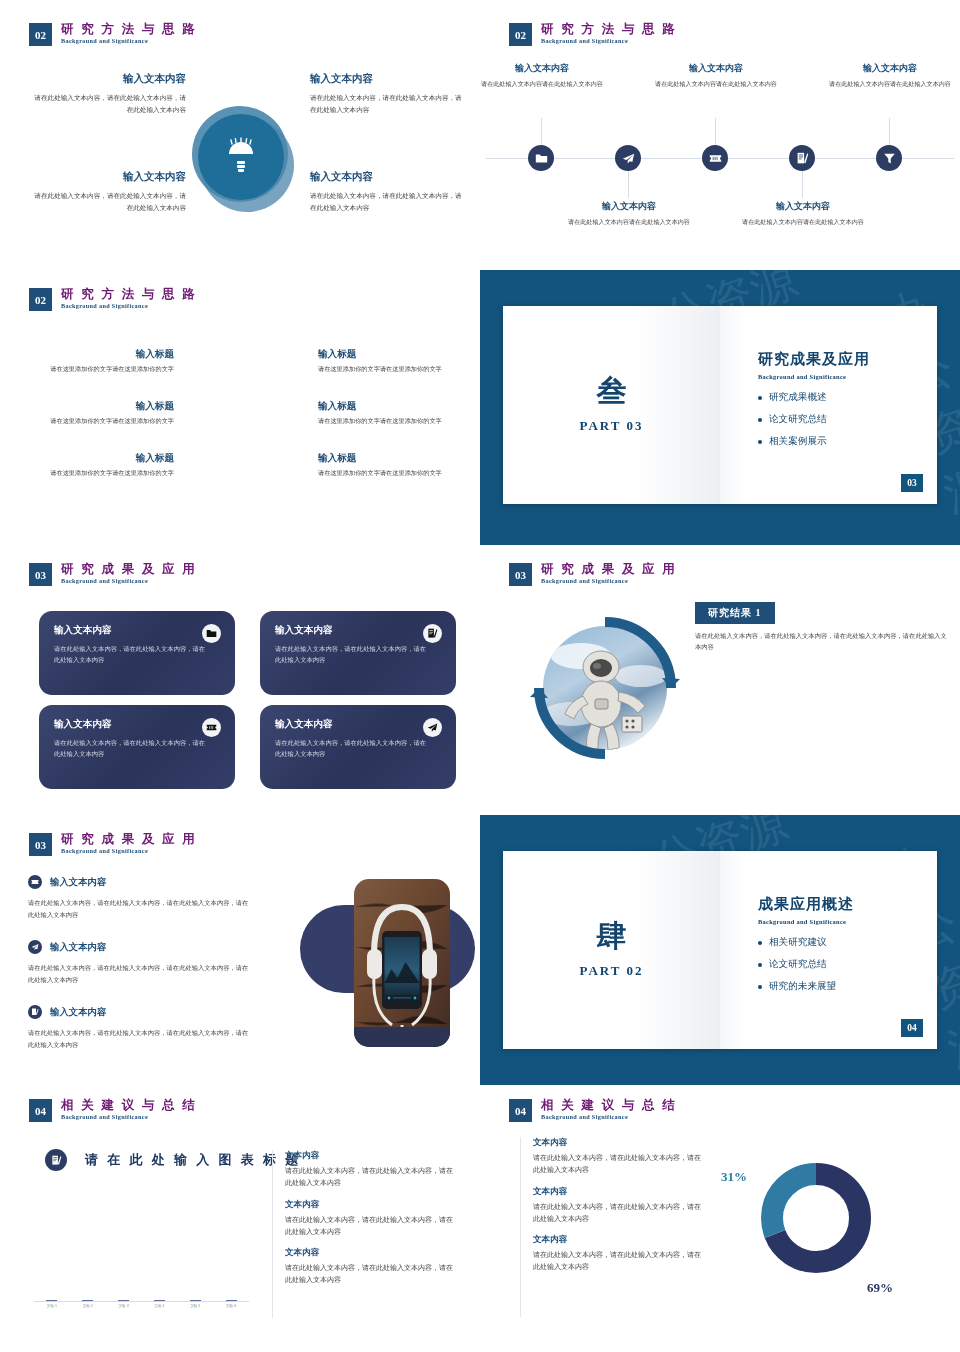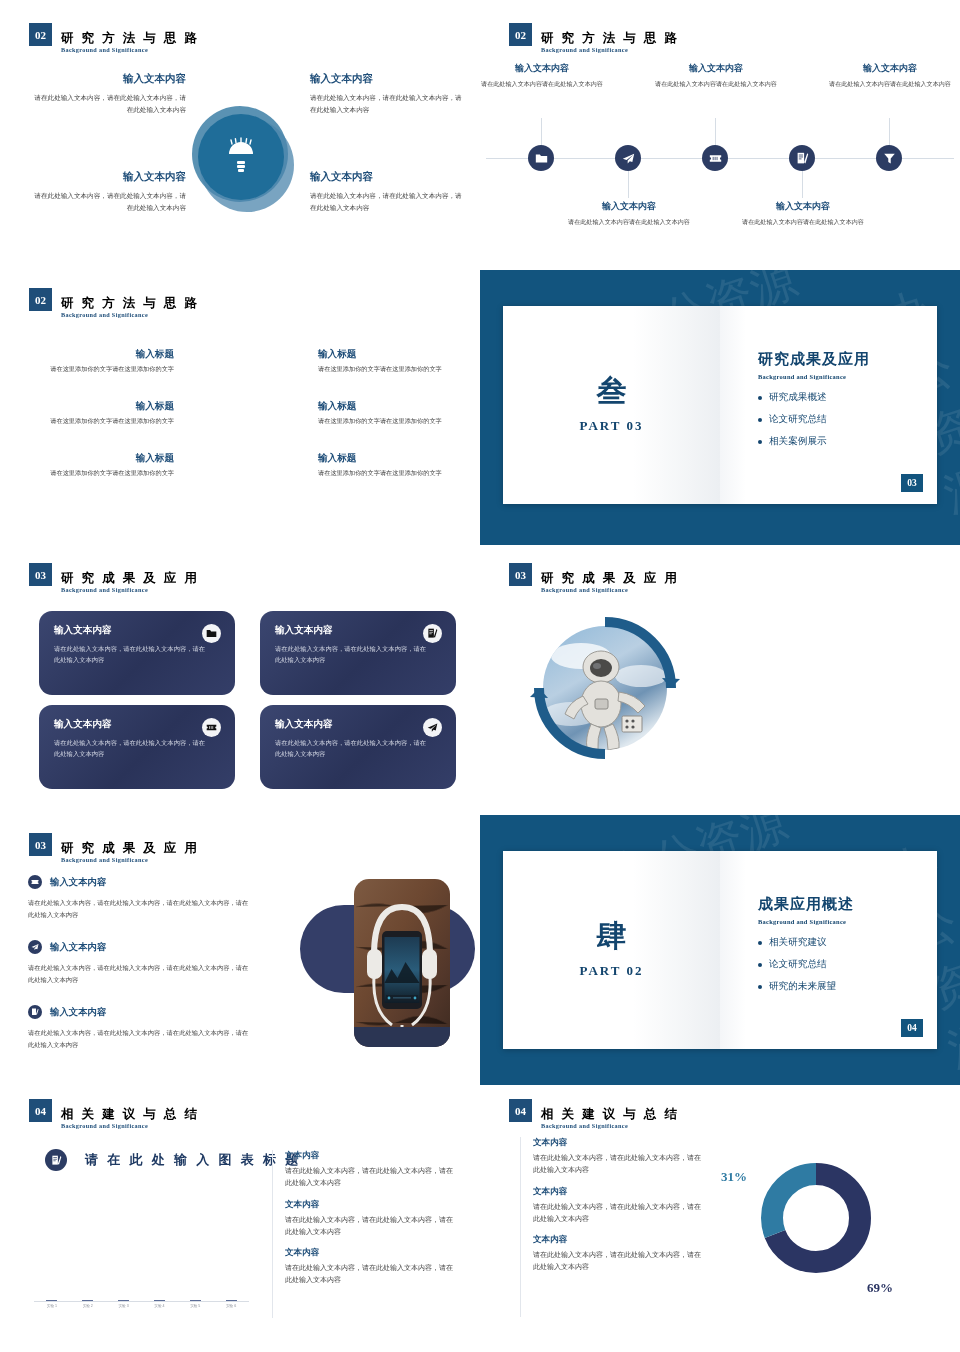--- a/index.html
+++ b/index.html
@@ -13,21 +13,21 @@
   .slide { position: relative; overflow: hidden; background:#fff; }
 
   
   .hdr { position:absolute; display:flex; align-items:flex-start; gap:9px; }
   .hdr .num {
     width:23px; height:23px; background:#1f4e79; color:#fff;
     font-size:11px; font-weight:bold; display:flex; align-items:center; justify-content:center;
     font-family:"Liberation Serif", serif; letter-spacing:0;
   }
   .hdr .txt { line-height:1.05; }
-  .hdr .t1 { font-size:12.5px; font-weight:bold; color:#000000; letter-spacing:2.3px; font-family:Liberation Sans, sans-serif;margin-top:9px; }
+  .hdr .t1 { font-size:12.5px; font-weight:bold; color:#701a75; letter-spacing:2.3px; font-family:Liberation Serif, serif; }
   .hdr .t2 { font-size:6.2px; font-weight:bold; color:#1f4e79; letter-spacing:.35px; margin-top:2px; }
 
   .ttl { font-size:10.5px; font-weight:bold; color:#1f4e79; font-family:"Liberation Serif",serif; }
   .body-t { font-size:6.6px; color:#444; line-height:1.75; font-family:"Liberation Sans","DejaVu Sans",sans-serif; }
 
   
   .bulb-wrap { position:absolute; left:186px; top:104px; width:112px; height:112px; }
   .bulb-wrap .b1 { position:absolute; left:6px; top:2px; width:96px; height:96px; border-radius:50%; background:#3d7fa6; opacity:.85; }
   .bulb-wrap .b2 { position:absolute; left:14px; top:14px; width:94px; height:94px; border-radius:50%; background:#4c86ac; opacity:.75; }
   .bulb-wrap .b3 { position:absolute; left:12px; top:10px; width:86px; height:86px; border-radius:50%; background:#1f6d99; }
@@ -388,20 +388,24 @@
         <rect x="74" y="95" width="13" height="10" rx="2" fill="#c9c7c2" stroke="#8e8c88"></rect>
       </g>
       <g fill="none" stroke="#1f5c8a" stroke-width="10">
         <path d="M84 18 A66 66 0 0 1 150 84"></path>
         <path d="M84 150 A66 66 0 0 1 18 84"></path>
       </g>
       <path d="M150 84 l9 -9 l-18 -1 z" fill="#1f5c8a"></path>
       <path d="M18 84 l-9 9 l18 1 z" fill="#1f5c8a"></path>
     </svg>
 
+    <div class="res-blk" style="left:215px;top:57px;">
+      <div class="res-tag">研究结果 1</div>
+      <div class="body-t">请在此处输入文本内容，请在此处输入文本内容，请在此处输入文本内容，请在此处输入文本内容</div>
+    </div>
   </div>
 
   <div class="slide s7">
     <div class="hdr" style="left:29px;top:18px;">
       <div class="num">03</div>
       <div class="txt">
         <div class="t1">研 究 成 果 及 应 用</div>
         <div class="t2">Background and Significance</div>
       </div>
     </div>

